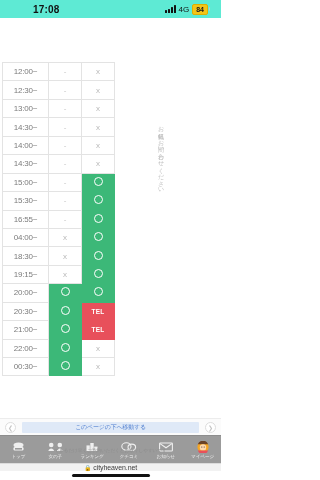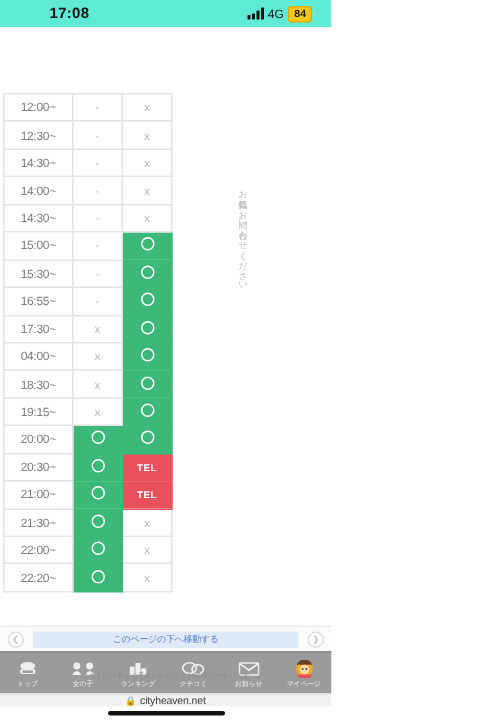--- a/index.html
+++ b/index.html
@@ -212,20 +212,25 @@
             <td class="t">12:00~</td>
             <td class="c"><span class="mark-dash">-</span></td>
             <td class="c"><span class="mark-x">x</span></td>
           </tr>
           <tr>
             <td class="t">12:30~</td>
             <td class="c"><span class="mark-dash">-</span></td>
             <td class="c"><span class="mark-x">x</span></td>
           </tr>
           <tr>
+            <td class="t">13:00~</td>
+            <td class="c"><span class="mark-dash">-</span></td>
+            <td class="c"><span class="mark-x">x</span></td>
+          </tr>
+          <tr>
             <td class="t">14:30~</td>
             <td class="c"><span class="mark-dash">-</span></td>
             <td class="c"><span class="mark-x">x</span></td>
           </tr>
           <tr>
             <td class="t">14:00~</td>
             <td class="c"><span class="mark-dash">-</span></td>
             <td class="c"><span class="mark-x">x</span></td>
           </tr>
           <tr>
@@ -242,25 +247,20 @@
             <td class="t">15:30~</td>
             <td class="c"><span class="mark-dash">-</span></td>
             <td class="c ok"><span class="mark-o"></span></td>
           </tr>
           <tr>
             <td class="t">16:55~</td>
             <td class="c"><span class="mark-dash">-</span></td>
             <td class="c ok"><span class="mark-o"></span></td>
           </tr>
           <tr>
-            <td class="t">17:30~</td>
-            <td class="c"><span class="mark-x">x</span></td>
-            <td class="c ok"><span class="mark-o"></span></td>
-          </tr>
-          <tr>
             <td class="t">04:00~</td>
             <td class="c"><span class="mark-x">x</span></td>
             <td class="c ok"><span class="mark-o"></span></td>
           </tr>
           <tr>
             <td class="t">18:30~</td>
             <td class="c"><span class="mark-x">x</span></td>
             <td class="c ok"><span class="mark-o"></span></td>
           </tr>
           <tr>
@@ -277,31 +277,26 @@
             <td class="t">20:30~</td>
             <td class="c ok"><span class="mark-o"></span></td>
             <td class="c tel"><span class="mark-tel">TEL</span></td>
           </tr>
           <tr>
             <td class="t">21:00~</td>
             <td class="c ok"><span class="mark-o"></span></td>
             <td class="c tel"><span class="mark-tel">TEL</span></td>
           </tr>
           <tr>
-            <td class="t">21:30~</td>
-            <td class="c ok"><span class="mark-o"></span></td>
-            <td class="c"><span class="mark-x">x</span></td>
-          </tr>
-          <tr>
             <td class="t">22:00~</td>
             <td class="c ok"><span class="mark-o"></span></td>
             <td class="c"><span class="mark-x">x</span></td>
           </tr>
           <tr>
-            <td class="t">22:20~</td>
+            <td class="t">00:30~</td>
             <td class="c ok"><span class="mark-o"></span></td>
             <td class="c"><span class="mark-x">x</span></td>
           </tr>
         </tbody>
     </table>
 
     <div class="vnotice">お気軽にお問い合わせください</div>
 
   </div>
 

